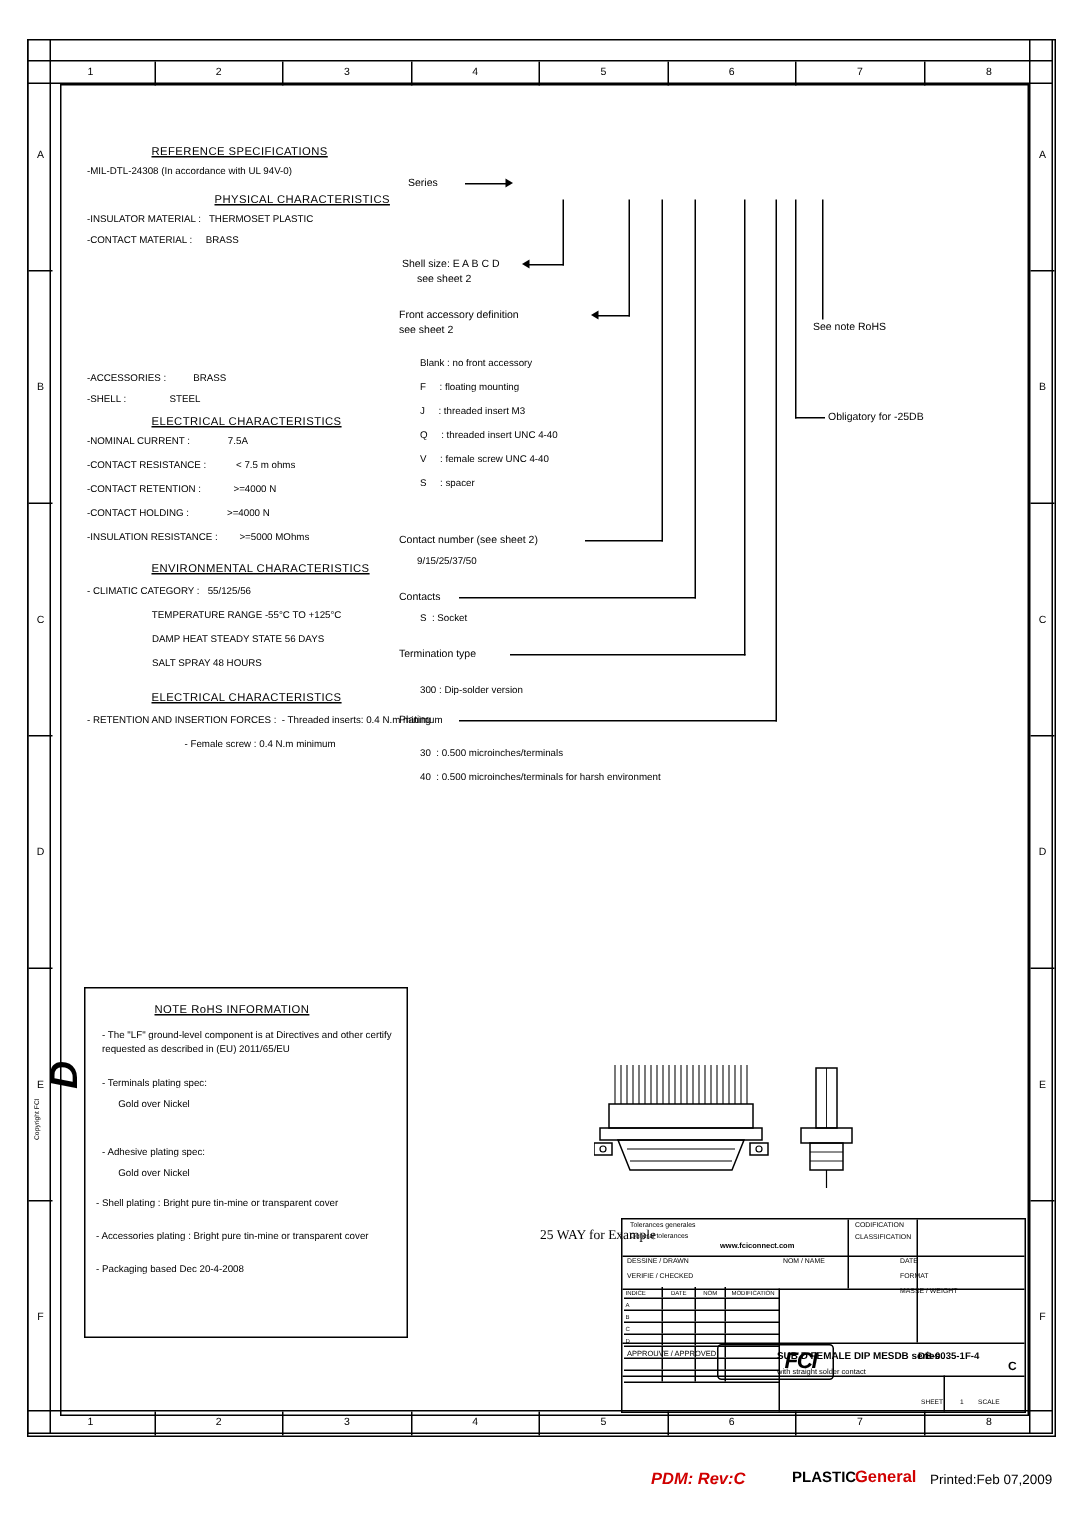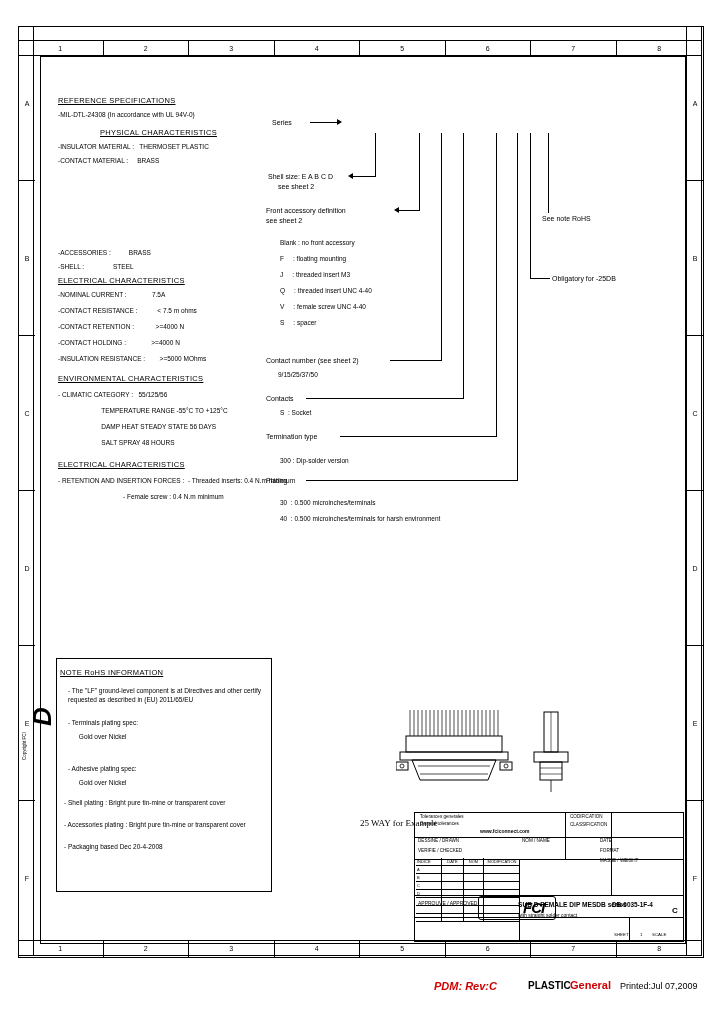--- a/index.html
+++ b/index.html
@@ -45,21 +45,21 @@
   }
   .vruler.left{left:18px;}
   .vruler.right{left:686px;}
   .vruler .cell{
     position:absolute;left:0;width:16px;border-bottom:1px solid #000;
     box-sizing:border-box;font-size:7px;text-align:center;color:#000;
   }
 
   
   .txt{position:absolute;font-size:6.5px;line-height:9px;color:#000;white-space:pre;}
-  .hd{font-size:7.5px;text-decoration:underline;letter-spacing:.3px;}
+  .hd{font-size:7.5px;text-decoration:underline;letter-spacing:.3px;margin-left:43px;}
 
   
   .pn{
     position:absolute;left:342px;top:100px;
     font-size:25px;font-weight:bold;letter-spacing:.5px;
     font-family:"Liberation Sans", sans-serif;
   }
 
   
   .ln{position:absolute;background:#000;}
@@ -400,15 +400,15 @@
         <div class="c1"></div>
         <div class="c2"></div>
         <div class="c3"></div>
         <div class="c4"></div>
       </div>
   </div>
 
   <div class="pdm">PDM: Rev:C</div>
   <div class="status">PLASTIC</div>
   <div class="released">General</div>
-  <div class="printed">Printed:Jul 07,2009</div>
+  <div class="printed">Printed:Feb 07,2009</div>
 
 </div>
 
 </body></html>

